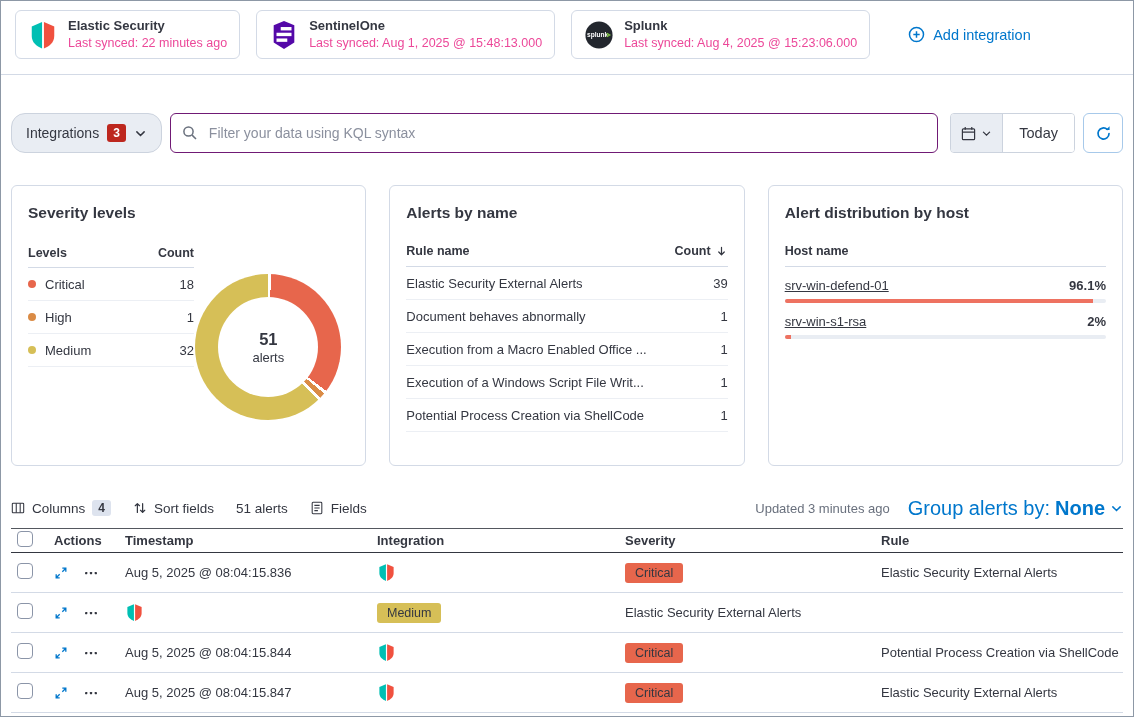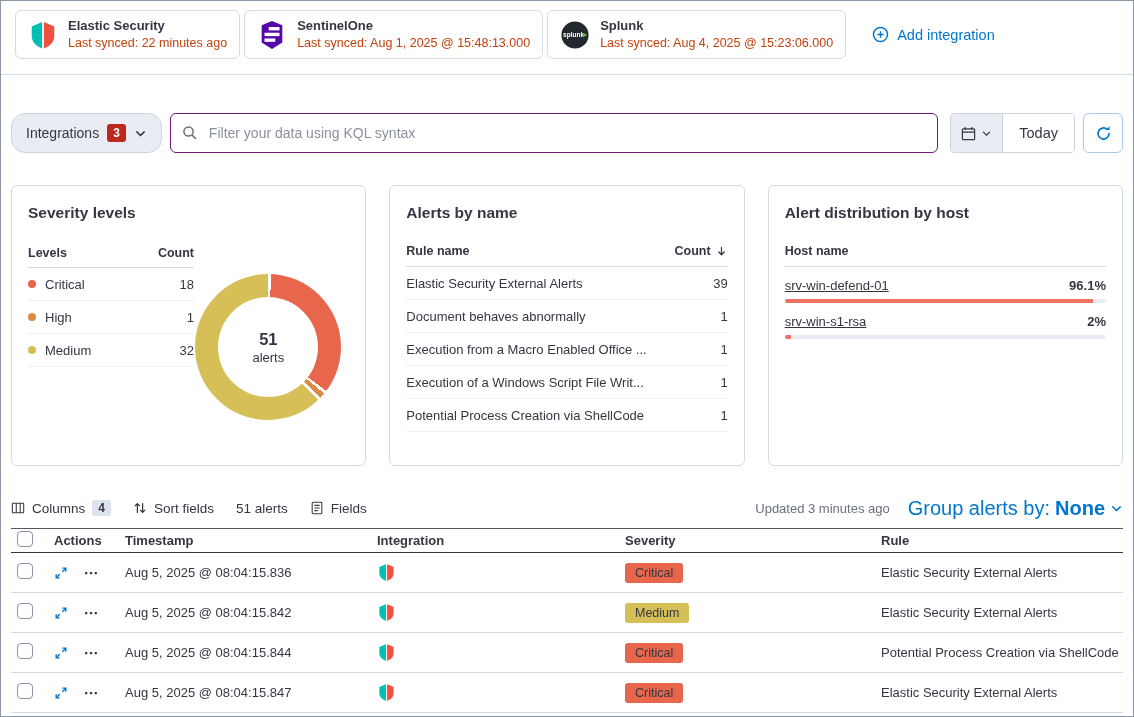--- a/index.html
+++ b/index.html
@@ -1,25 +1,25 @@
 <!DOCTYPE html>
 <html><head>
 <meta charset="utf-8">
 <style>
   *{box-sizing:border-box;margin:0;padding:0}
   html,body{background:#fff}
   body{font-family:"Liberation Sans","DejaVu Sans",sans-serif;color:#343741}
   .screen{width:1134px;height:717px;border:1px solid #8d98a6;background:#fff;overflow:hidden}
 
   
-  .topbar{display:flex;align-items:center;gap:4px;padding:9px 14px 15px;border-bottom:1px solid #d3dae6}
+  .topbar{display:flex;align-items:center;gap:16px;padding:9px 14px 15px;border-bottom:1px solid #d3dae6}
   .int-card{display:flex;align-items:center;gap:10px;border:1px solid #d3dae6;border-radius:6px;padding:7px 12px;background:#fff;cursor:pointer;min-height:46px}
   .card-icon{width:30px;height:30px;display:flex;flex:none}
   .card-title{font-size:13px;font-weight:700;line-height:16px}
-  .card-sub{font-size:12.5px;color:#c2410c;line-height:16px;margin-top:1px}
+  .card-sub{font-size:12.5px;color:#ec4899;line-height:16px;margin-top:1px}
   .add-integration{display:inline-flex;align-items:center;gap:8px;color:#0077cc;font-size:14.5px;font-weight:500;background:none;border:none;cursor:pointer;margin-left:22px;align-self:center;font-family:inherit}
 
   
   .filter-row{display:flex;align-items:center;gap:8px;padding:0 10px;margin-top:38px}
   .filter-btn{display:inline-flex;align-items:center;gap:8px;height:40px;padding:0 14px;background:#e9edf3;border:1px solid #ccd3de;border-radius:14px;font-size:14px;color:#343741;cursor:pointer;font-family:inherit}
   .filter-badge{background:#bd271e;color:#fff;font-size:12px;font-weight:700;border-radius:3px;padding:1px 6px;line-height:16px}
   .search-wrap{flex:1;position:relative}
   .search-wrap>svg{position:absolute;left:12px;top:12px}
   .search-input{width:100%;height:40px;border:1px solid #701a75;border-radius:6px;padding:0 0 0 38px;font-size:14px;color:#343741;font-family:inherit;background:#fff;outline:none}
   .search-input::placeholder{color:#8b909e}
@@ -359,21 +359,20 @@
               </svg>
             </button>
           <button class="icon-btn">
               <svg width="14" height="14" viewBox="0 0 16 16" fill="#343741">
                 <rect x="1.2" y="6.8" width="2.6" height="2.6" rx="0.5"></rect>
                 <rect x="6.7" y="6.8" width="2.6" height="2.6" rx="0.5"></rect>
                 <rect x="12.2" y="6.8" width="2.6" height="2.6" rx="0.5"></rect>
               </svg>
             </button>
         </div>
-        <div>Aug 5, 2025 @ 08:04:15.842</div>
         <div>
             <span class="row-logo">
               <svg width="19" height="19">
                 <use href="#logo-elastic"></use>
               </svg>
             </span>
           </div>
         <div><span class="sev-badge" style="background: rgb(214, 191, 87);">Medium</span></div>
         <div>Elastic Security External Alerts</div>
       </div>

